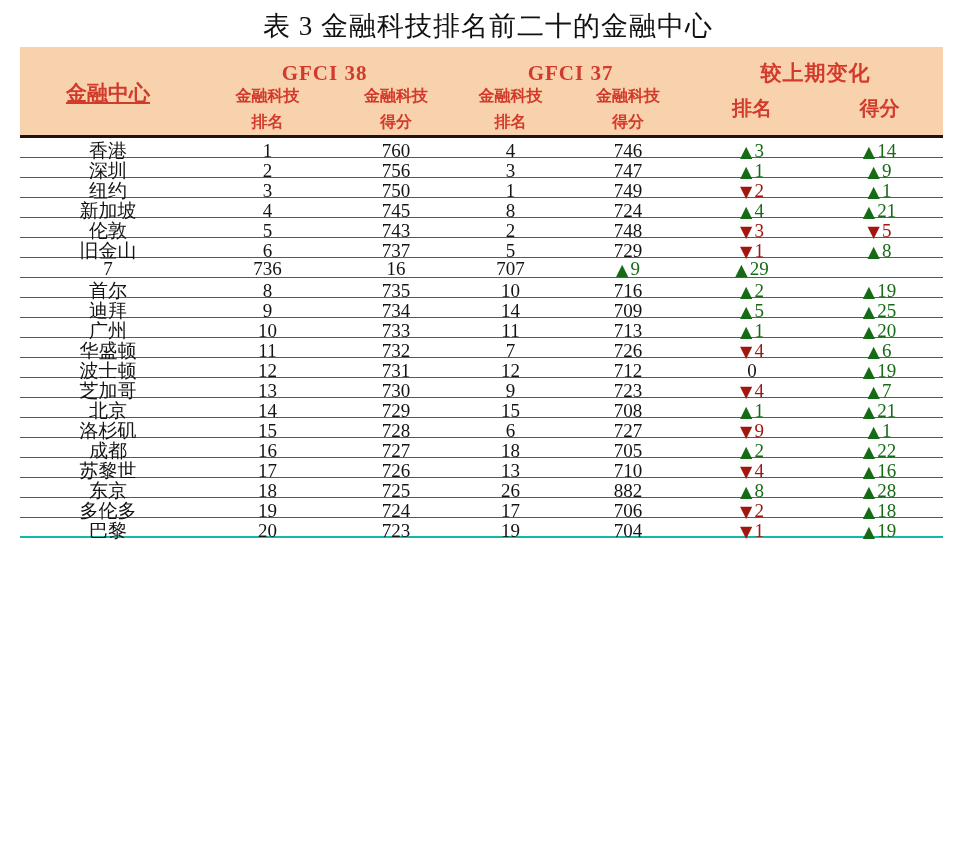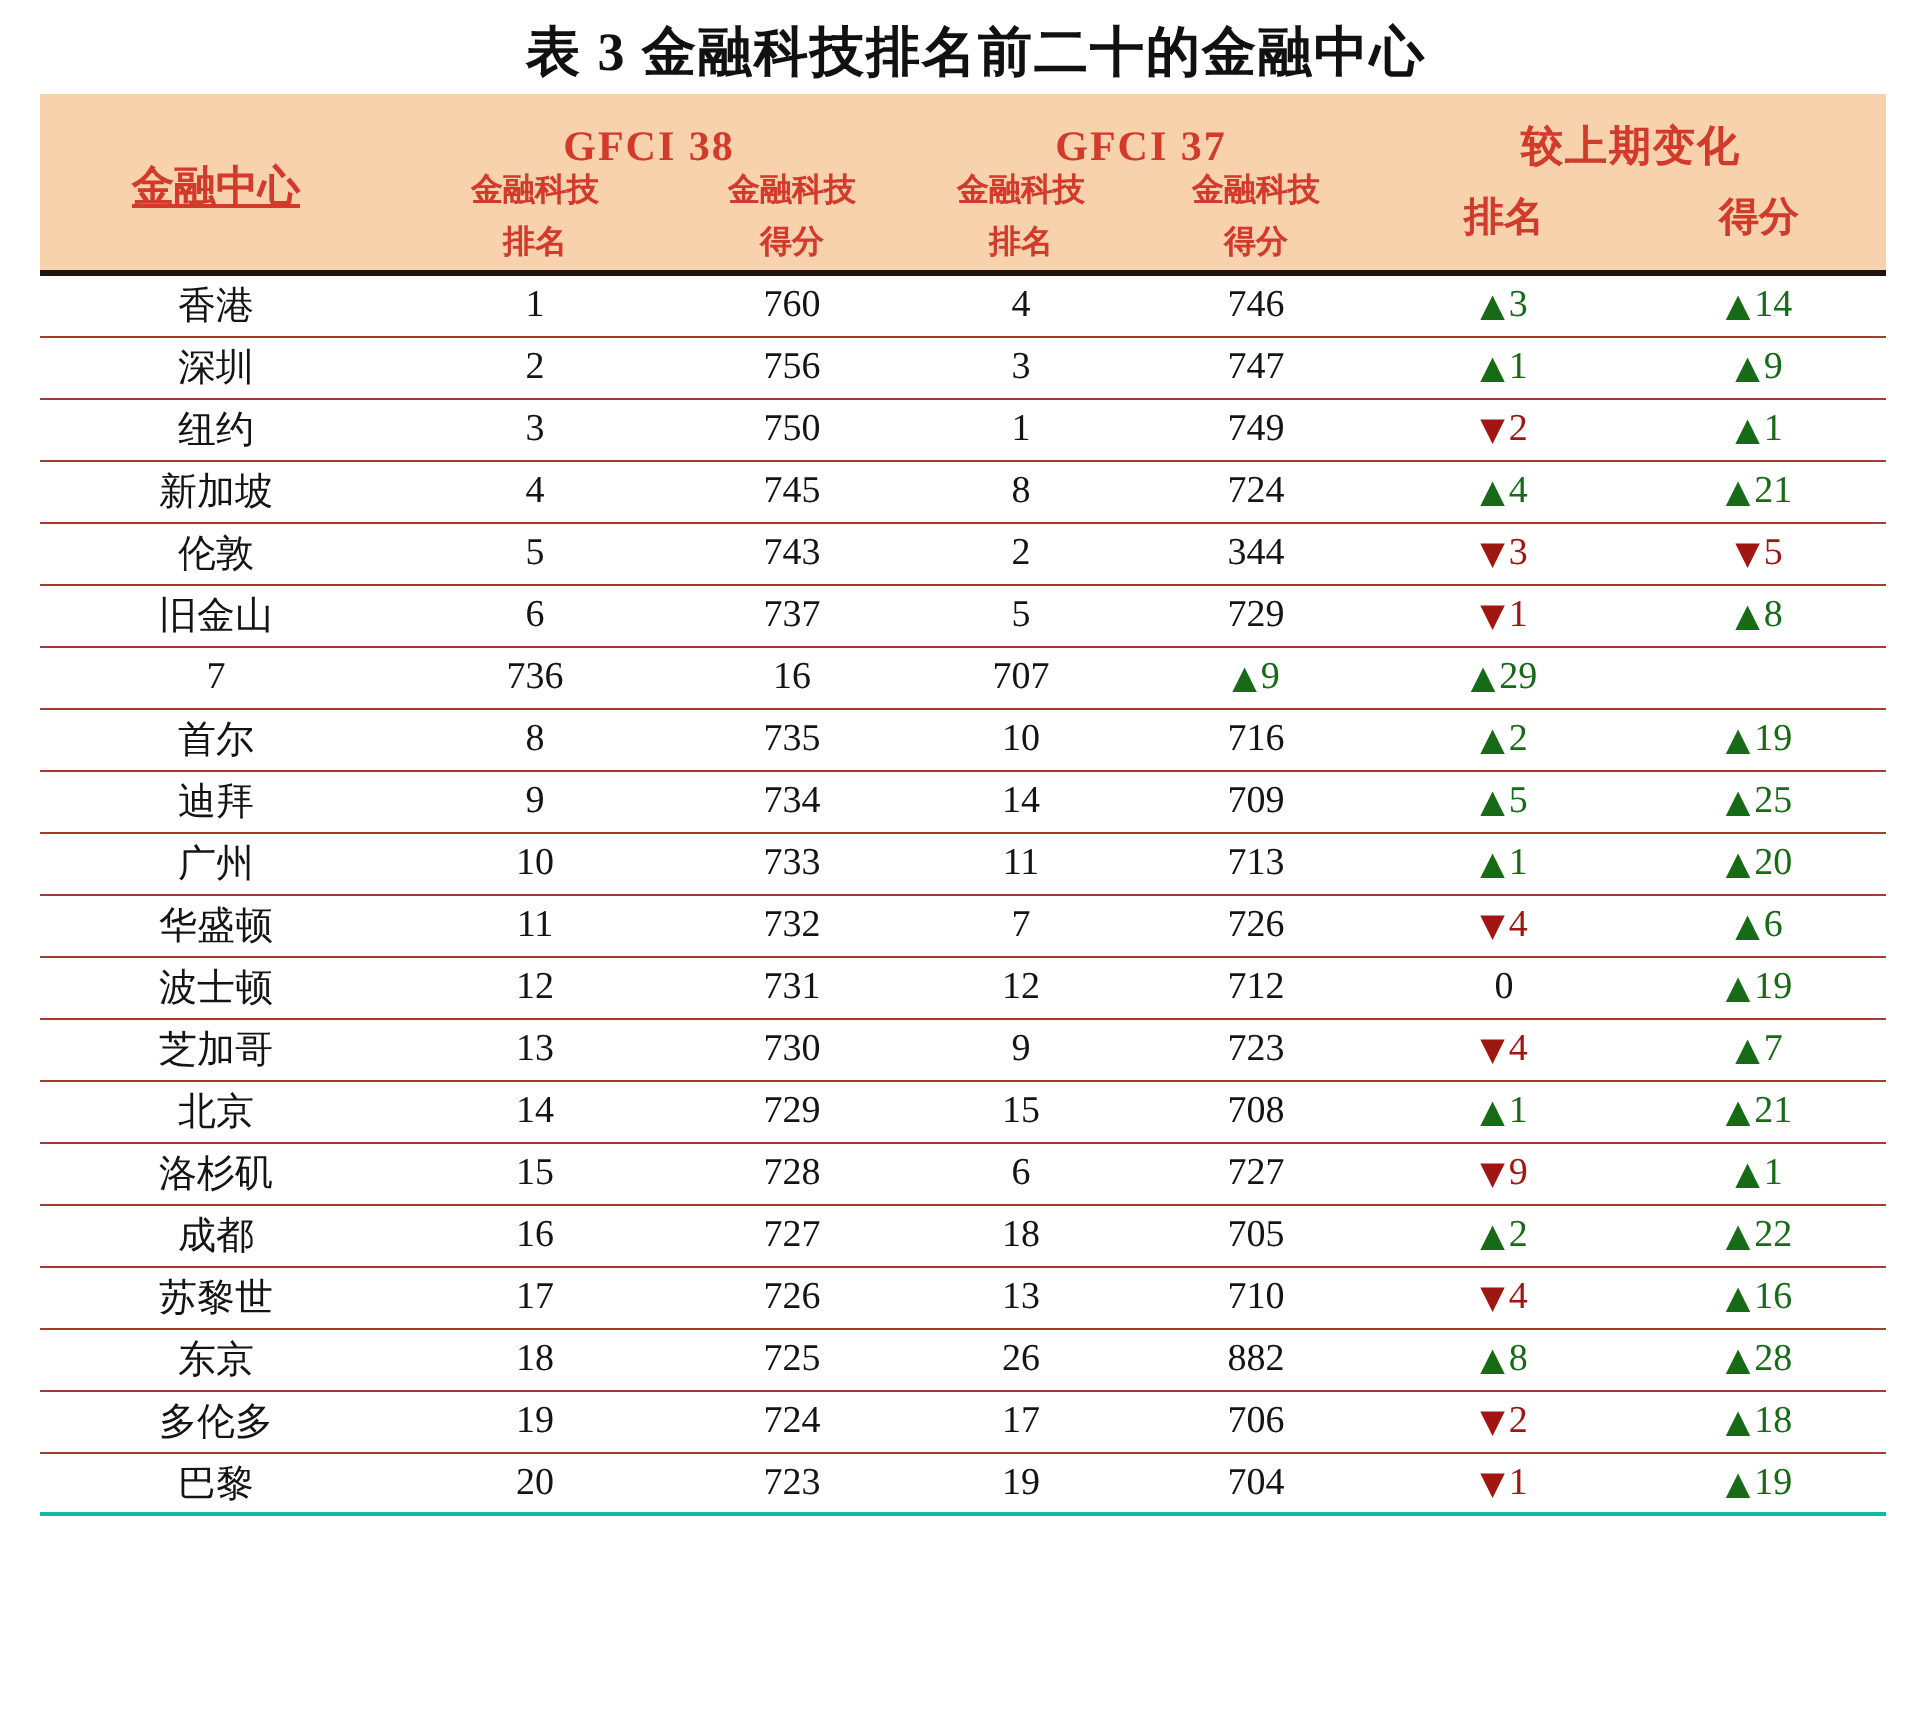--- a/index.html
+++ b/index.html
@@ -9,21 +9,21 @@
     font-family: "Liberation Serif", "DejaVu Serif", serif;
     color: #141414;
     position: relative;
     overflow: hidden;
   }
   .title {
     position: absolute;
     top: 8px; left: 16px; right: 0;
     text-align: center;
     font-size: 27px;
-    font-weight: bold;
+    font-weight: normal;
     color: #111111;
     letter-spacing: 1px;
   }
   .table-wrap {
     position: absolute;
     left: 20px; top: 47px;
     width: 923px;
   }
   .grid-row {
     display: grid;
@@ -54,21 +54,21 @@
     grid-row: 2;
     flex-direction: column;
     font-size: 16px;
     line-height: 26px;
     justify-content: center;
   }
   .th-sub-single { grid-row: 2; font-size: 20px; }
   
   .tbody { background: #ffffff; }
   .tr {
-    height: 31px;
+    height: 20px;
     border-bottom: 1px solid #a33a30;
     align-items: center;
   }
   .tr:last-child { border-bottom: 2px solid #14b8a6; }
   .td {
     text-align: center;
     font-size: 19px;
     color: #141414;
     white-space: nowrap;
   }
@@ -144,21 +144,21 @@
         <div class="td">8</div>
         <div class="td">724</div>
         <div class="td chg-up"><span class="arrow">▲</span><span>4</span></div>
         <div class="td chg-up"><span class="arrow">▲</span><span>21</span></div>
       </div>
       <div class="tr grid-row">
         <div class="td">伦敦</div>
         <div class="td">5</div>
         <div class="td">743</div>
         <div class="td">2</div>
-        <div class="td">344</div>
+        <div class="td">748</div>
         <div class="td chg-down"><span class="arrow">▼</span><span>3</span></div>
         <div class="td chg-down"><span class="arrow">▼</span><span>5</span></div>
       </div>
       <div class="tr grid-row">
         <div class="td">旧金山</div>
         <div class="td">6</div>
         <div class="td">737</div>
         <div class="td">5</div>
         <div class="td">729</div>
         <div class="td chg-down"><span class="arrow">▼</span><span>1</span></div>

